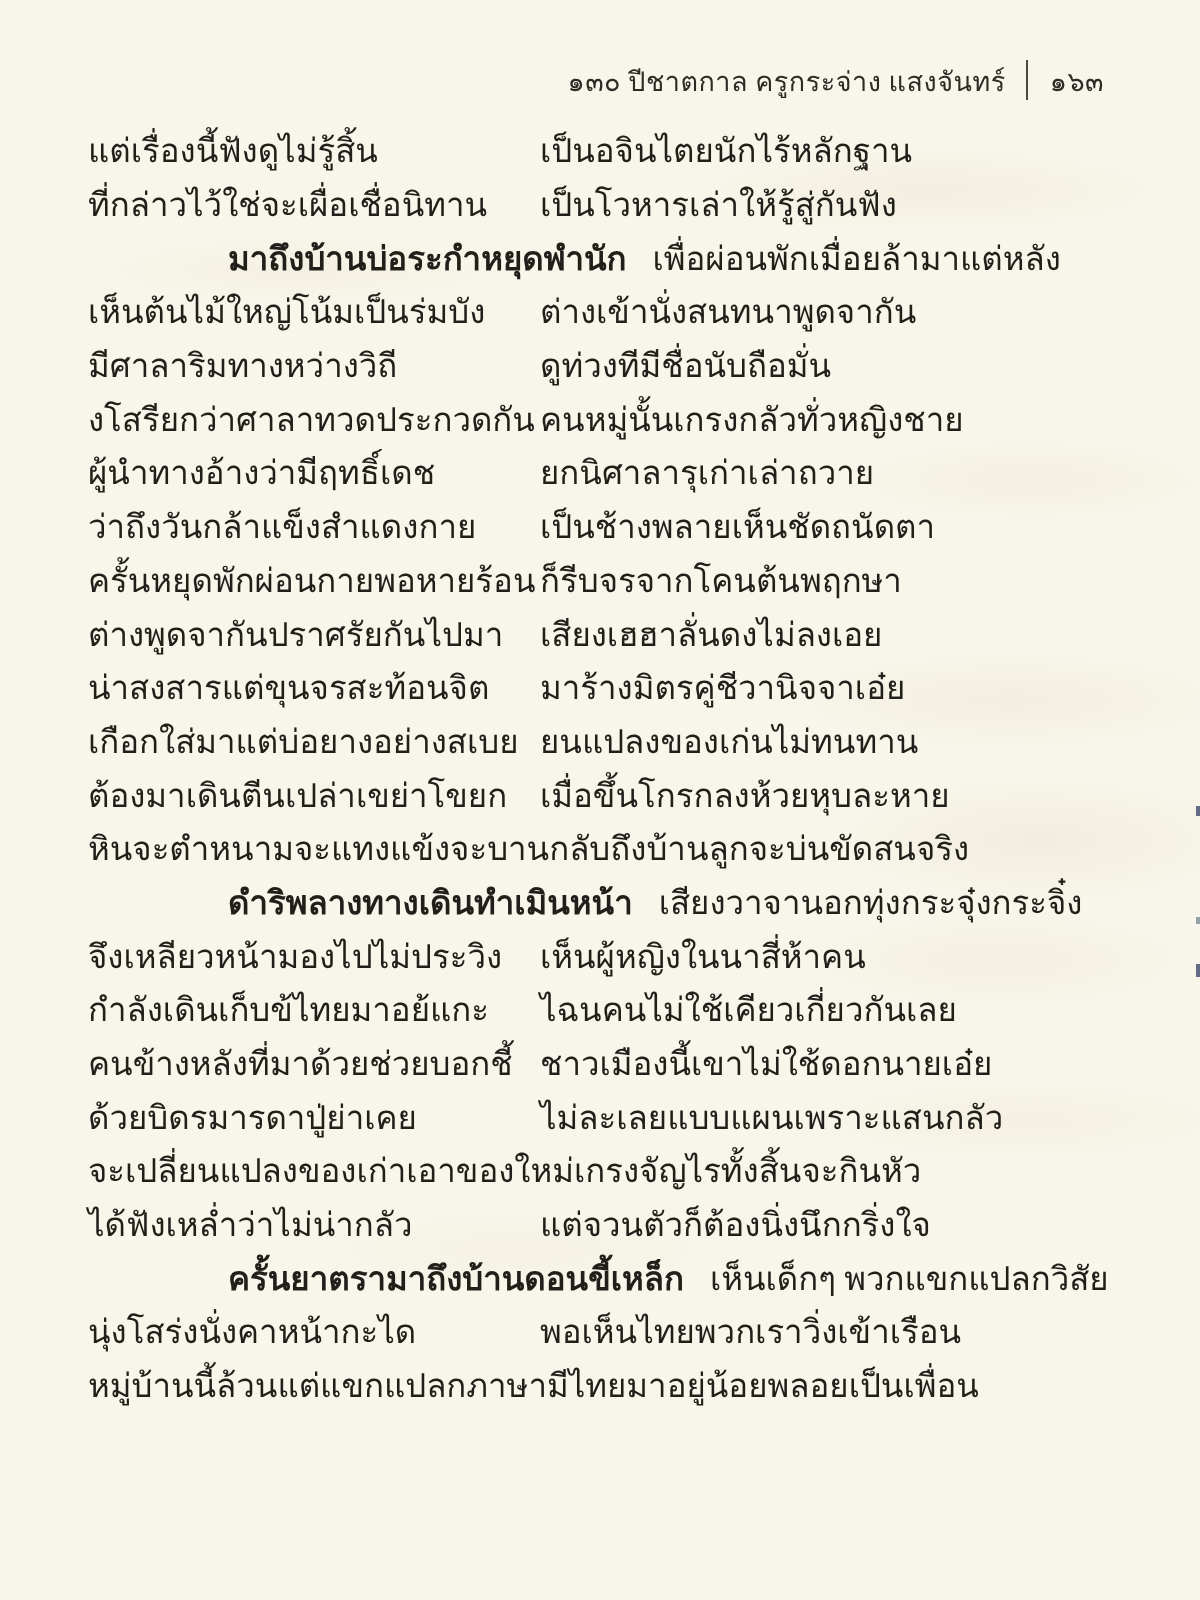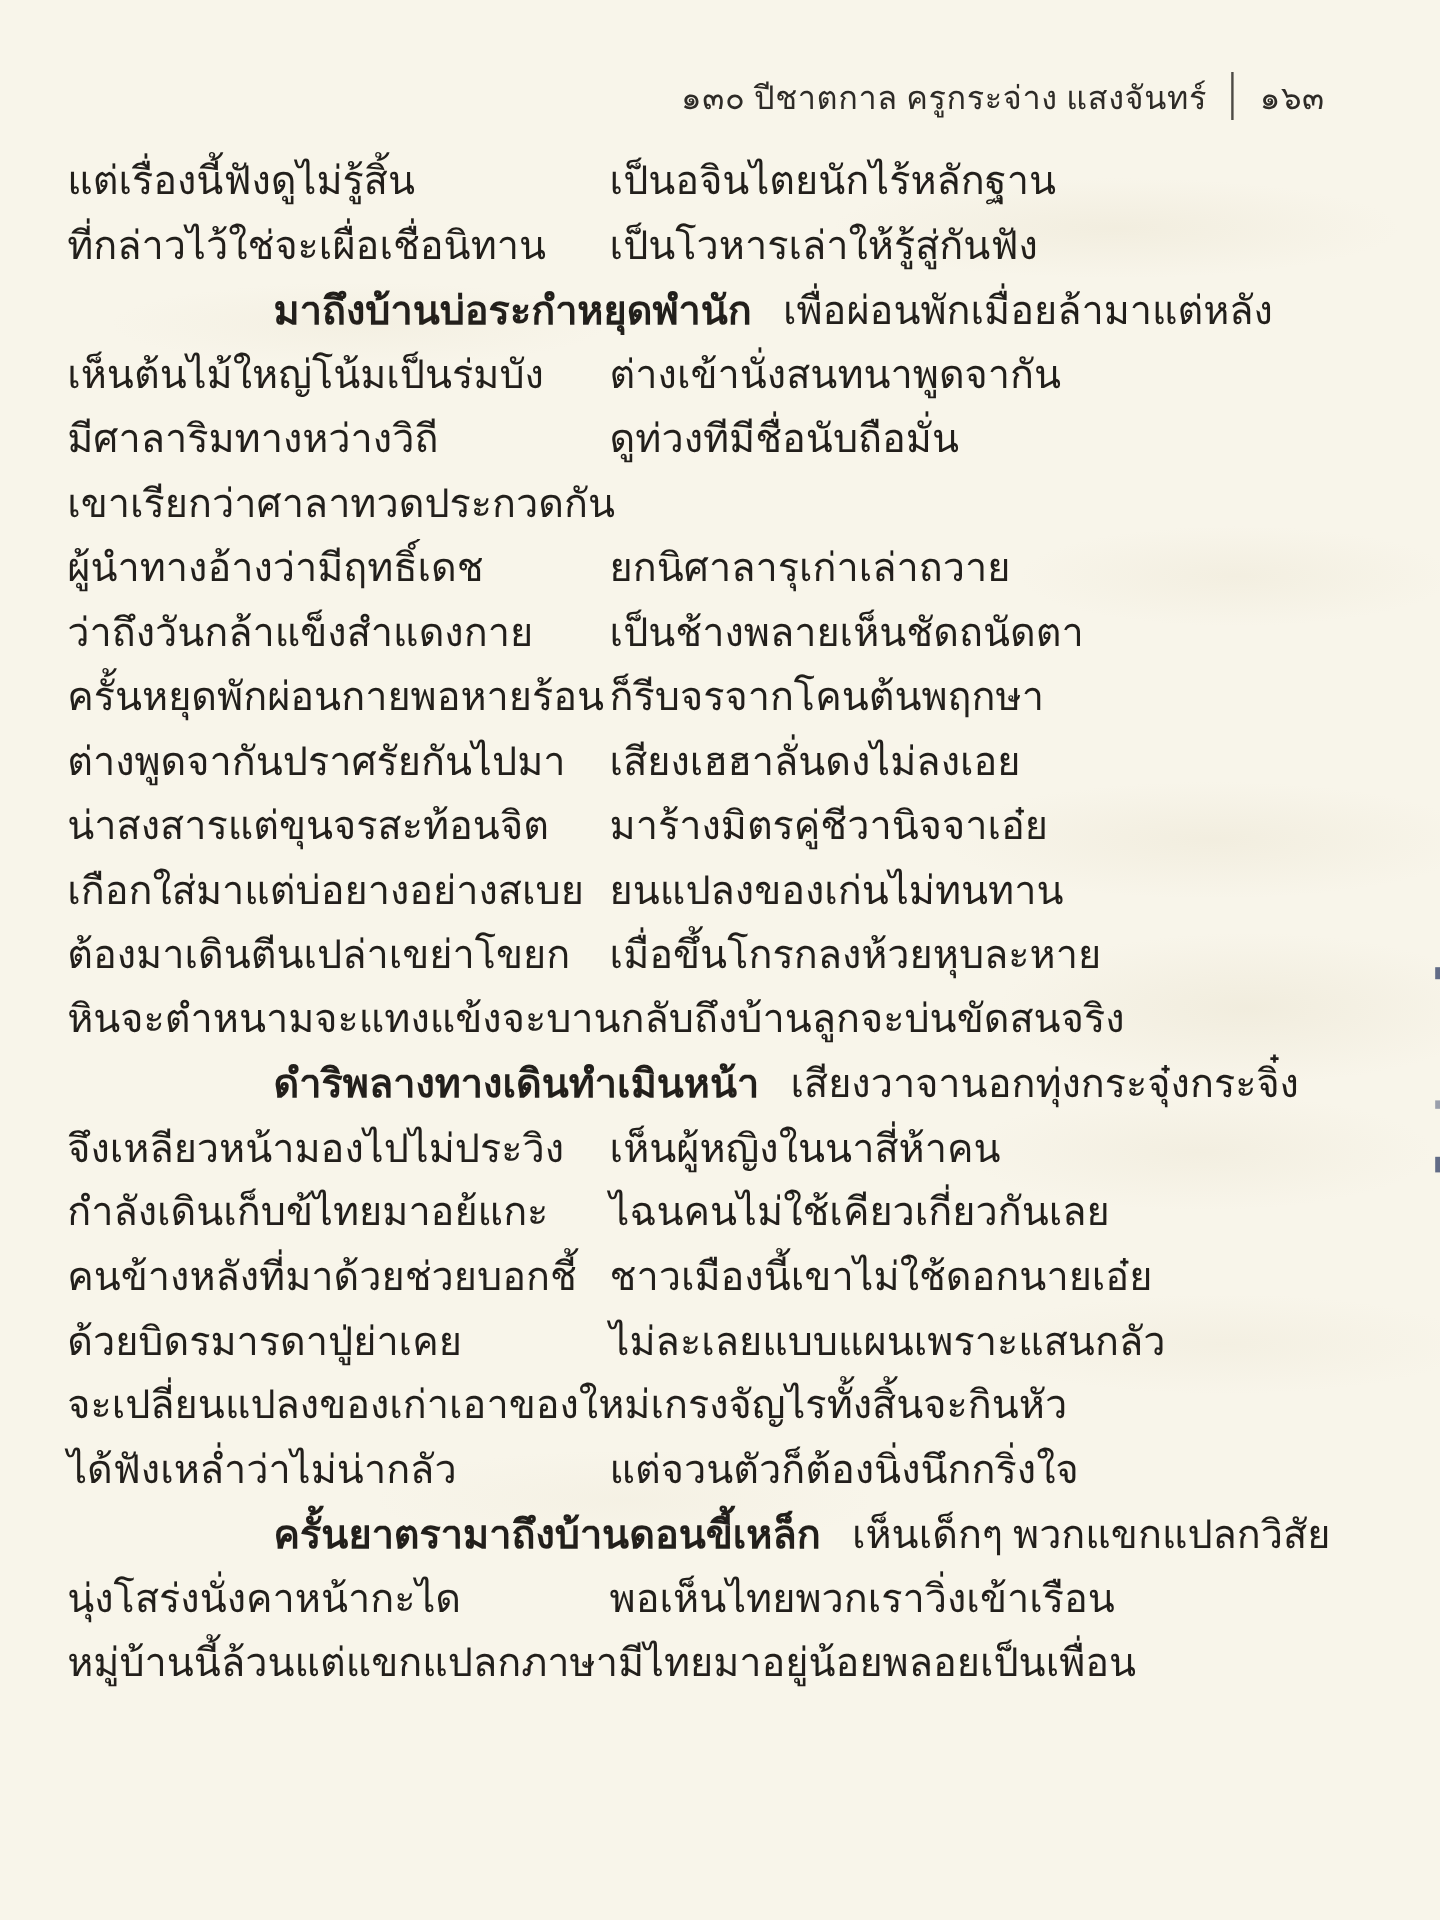--- a/index.html
+++ b/index.html
@@ -48,21 +48,21 @@
   }
   .line{
     display:flex;
     align-items:center;
     height:53.7px;
     font-size:33px;
     white-space:nowrap;
     color:var(--ink);
   }
   .line .left{
-    margin-left:56px;
+    margin-left:88px;
     flex:0 0 452px;
     overflow:visible;
   }
   .line.indent .left{
     margin-left:228px;
     flex:0 0 auto;
     margin-right:26px;
     font-weight:bold;
   }
   .line .right{
@@ -106,21 +106,22 @@
       </div>
       <div class="line">
         <span class="left">เห็นต้นไม้ใหญ่โน้มเป็นร่มบัง</span>
         <span class="right">ต่างเข้านั่งสนทนาพูดจากัน</span>
       </div>
       <div class="line">
         <span class="left">มีศาลาริมทางหว่างวิถี</span>
         <span class="right">ดูท่วงทีมีชื่อนับถือมั่น</span>
       </div>
       <div class="line">
-        <span class="left">เขาเรียกว่าศาลาทวดประกวดกัน</span>
+        <span class="left">งโสรียกว่าศาลาทวดประกวดกัน</span>
+        <span class="right">คนหมู่นั้นเกรงกลัวทั่วหญิงชาย</span>
       </div>
       <div class="line">
         <span class="left">ผู้นำทางอ้างว่ามีฤทธิ์เดช</span>
         <span class="right">ยกนิศาลารุเก่าเล่าถวาย</span>
       </div>
       <div class="line">
         <span class="left">ว่าถึงวันกล้าแข็งสำแดงกาย</span>
         <span class="right">เป็นช้างพลายเห็นชัดถนัดตา</span>
       </div>
       <div class="line">

